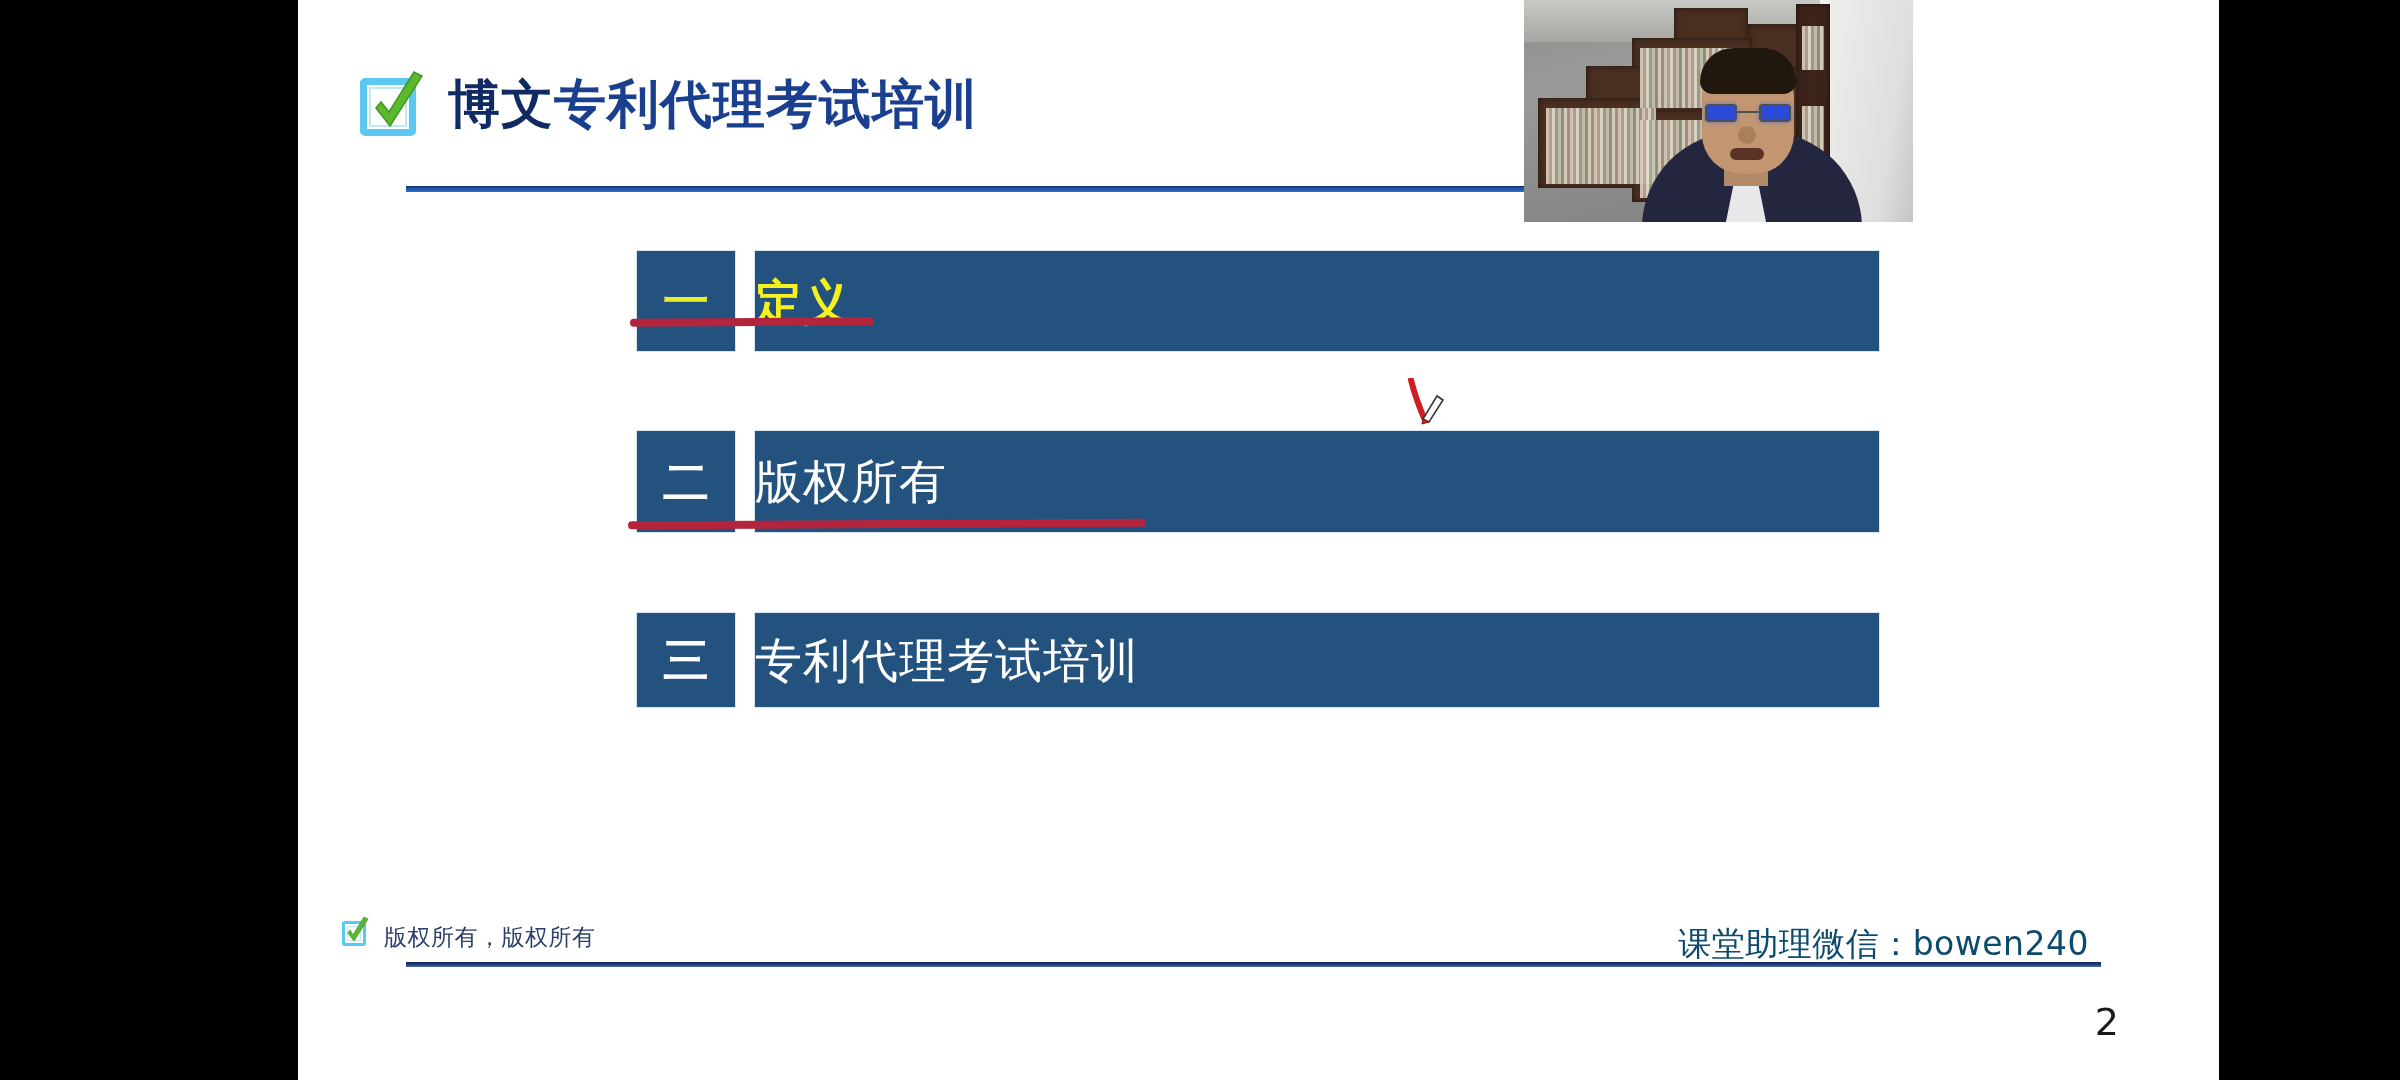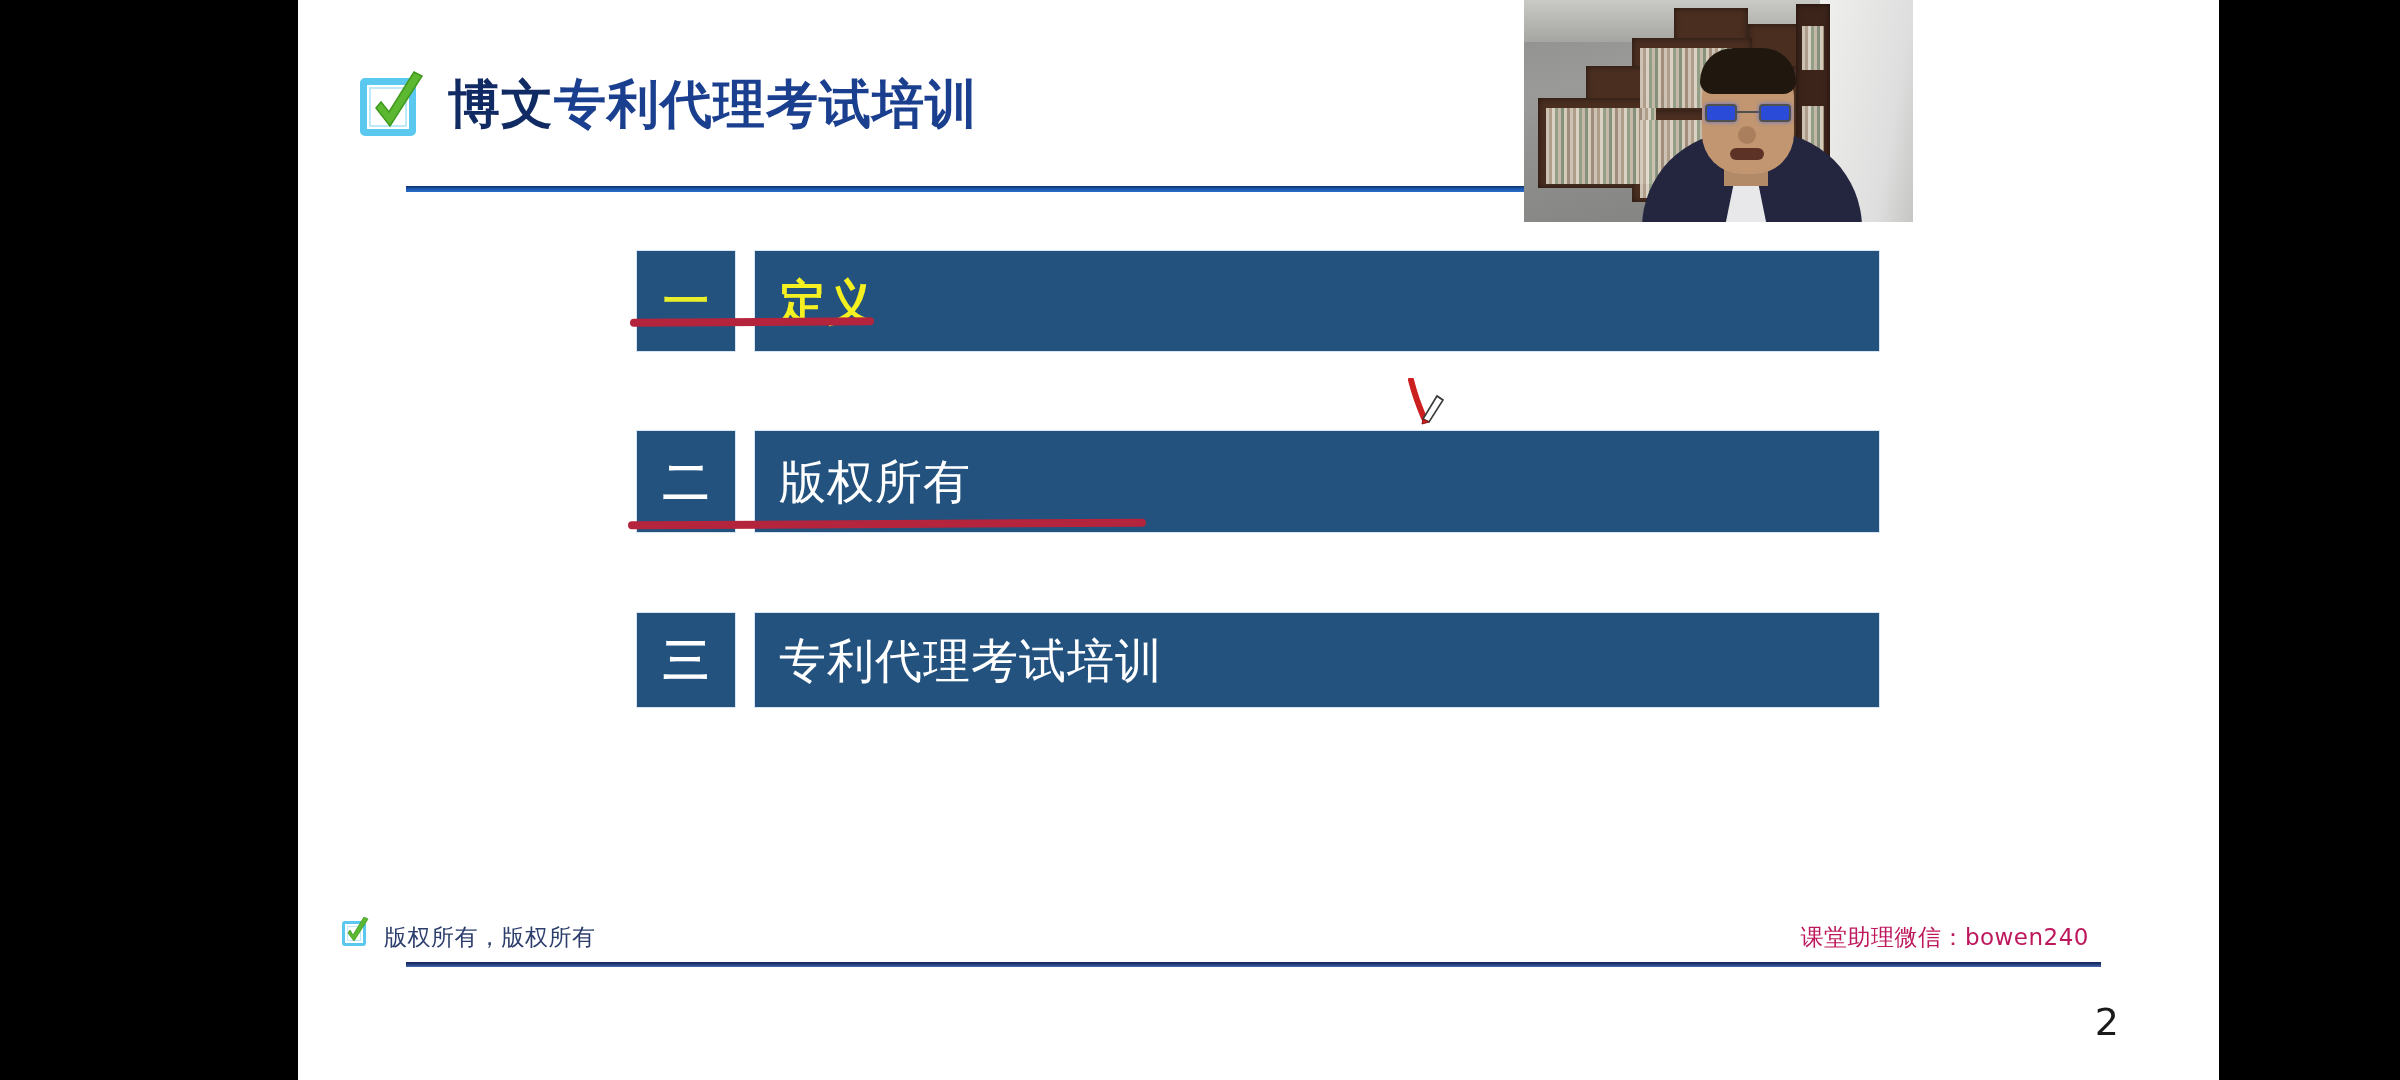--- a/index.html
+++ b/index.html
@@ -154,21 +154,20 @@
     right: 0;
     height: 100%;
     background: #23527f;
     border: 1px solid #d8e6f2;
     box-sizing: border-box;
     display: flex;
     align-items: center;
     color: #ffffff;
     font-size: 47px;
     font-weight: 500;
-    padding-left: 24px;
     letter-spacing: 1px;
     line-height: 1;
   }
   .agenda-row.r1 .agenda-label {
     color: #f5f020;
     font-weight: bold;
   }
 
   
   .ink-underline {
@@ -235,22 +234,22 @@
     top: 22px;
     font-size: 23px;
     color: #2c3e6b;
     white-space: nowrap;
     letter-spacing: 0.5px;
   }
   #footer-wechat {
     position: absolute;
     right: 130px;
     top: 22px;
-    font-size: 23px;
-    color: #be185d;
+    font-size: 33px;
+    color: #0c4a6e;
     white-space: nowrap;
     letter-spacing: 0.5px;
   }
   #footer-rule {
     position: absolute;
     left: 108px;
     top: 62px;
     width: 1695px;
     height: 5px;
     background: linear-gradient(to bottom, #15255a 0%, #25407f 55%, #4a6bb0 100%);

